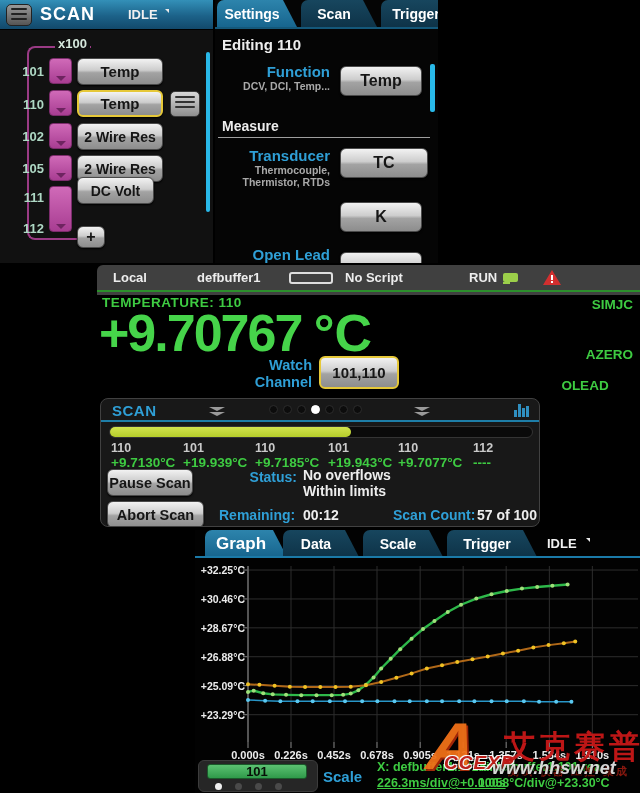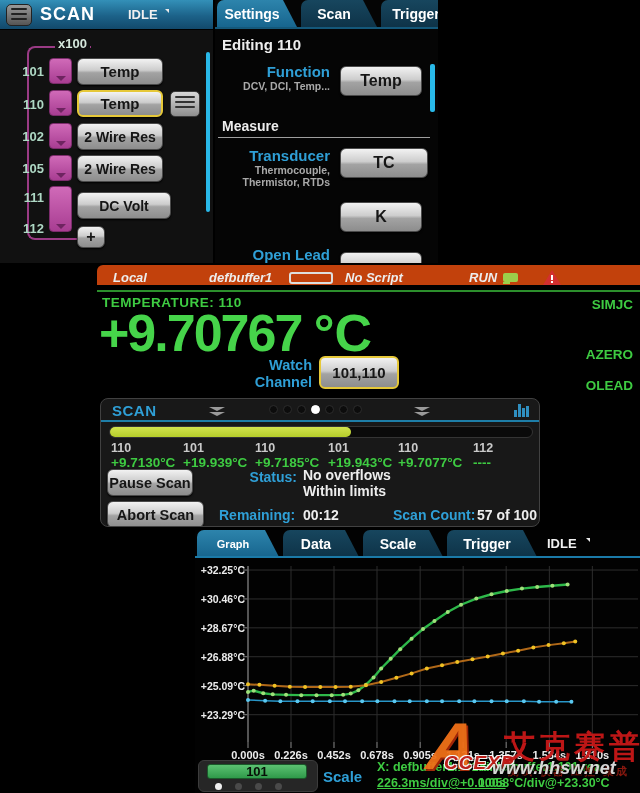--- a/index.html
+++ b/index.html
@@ -88,21 +88,21 @@
     <div class="abs marker" style="left:49px;top:155px;width:23px;height:26px;">
         <span class="dn"></span>
       </div>
     <div class="abs btn" style="left:77px;top:155px;width:86px;height:27px;font-size:14px;">2 Wire Res</div>
 
     <span class="abs b" style="left:0;top:190px;width:44px;text-align:right;font-size:13px;color:#aed8c4;">111</span>
     <span class="abs b" style="left:0;top:221px;width:44px;text-align:right;font-size:13px;color:#aed8c4;">112</span>
     <div class="abs marker" style="left:49px;top:186px;width:23px;height:46px;">
         <span class="dn"></span>
       </div>
-    <div class="abs btn" style="left:77px;top:192px;width:94px;height:27px;font-size:14px;">DC Volt</div>
+    <div class="abs btn" style="left:77px;top:177px;width:77px;height:27px;font-size:14px;">DC Volt</div>
 
     <div class="abs btn" style="left:77px;top:226px;width:28px;height:22px;font-size:16px;">+</div>
 
     <div class="abs" style="left:206px;top:52px;width:4px;height:160px;background:#29b9e9;border-radius:2px;"></div>
   </div>
 
   <div class="abs" style="left:215px;top:0;width:223px;height:264px;background:#050505;overflow:hidden;">
     <div class="tab on" style="left:2px;width:80px;">
         <span>Settings</span>
       </div>
@@ -133,44 +133,44 @@
 
     <div class="abs btn" style="left:125px;top:202px;width:82px;height:30px;font-size:16px;">K</div>
 
     <div class="abs b blue" style="left:0;top:246px;width:115px;text-align:right;font-size:15px;">Open Lead</div>
     <div class="abs btn" style="left:125px;top:252px;width:82px;height:30px;"></div>
 
     <div class="abs" style="left:215px;top:64px;width:5px;height:48px;background:#29b9e9;border-radius:2px;"></div>
   </div>
 
   <div class="abs" style="left:97px;top:263px;width:543px;height:267px;background:#000;overflow:hidden;">
-    <div class="abs" style="left:0;top:2px;width:100%;height:20px;background:#c2410c;border-radius:6px 0 0 0;font-style:italic;">
+    <div class="abs" style="left:0;top:2px;width:100%;height:30px;background:#404040;border-radius:6px 0 0 0;">
       <span class="abs b wht" style="left:16px;top:5px;font-size:13px;">Local</span>
-      <span class="abs b wht" style="left:112px;top:5px;font-size:13px;">defbuffer1</span>
+      <span class="abs b wht" style="left:100px;top:5px;font-size:13px;">defbuffer1</span>
       <span class="abs" style="left:192px;top:7px;width:44px;height:12px;border:2px solid #dedede;border-radius:3px;"></span>
       <span class="abs b wht" style="left:248px;top:5px;font-size:13px;">No Script</span>
       <span class="abs b wht" style="left:372px;top:5px;font-size:13px;">RUN</span>
       <span class="abs" style="left:406px;top:8px;width:15px;height:9px;background:#9ccf4a;border-radius:2px;"></span>
       <span class="abs" style="left:406px;top:17px;width:7px;height:2px;background:#9ccf4a;"></span>
       <div class="abs" style="left:446px;top:5px;width:18px;height:15px;background:#d22f2f;clip-path:polygon(50% 0,100% 100%,0 100%);">
         <span class="abs" style="left:8px;top:5px;width:2px;height:5px;background:#fff;"></span>
         <span class="abs" style="left:8px;top:11px;width:2px;height:2px;background:#fff;"></span>
       </div>
     </div>
     <div class="abs" style="left:0;top:27px;width:100%;height:2px;background:#2c8f2c;"></div>
 
     <div class="abs b grn" style="left:5px;top:32px;font-size:13.5px;letter-spacing:0.5px;">TEMPERATURE: 110</div>
     <div class="abs" style="left:2px;top:40px;white-space:nowrap;">
       <span class="b" style="font-size:52px;color:#46d44a;letter-spacing:-2px;">+9.70767</span>
       <span class="b" style="font-size:52px;color:#46d44a;margin-left:8px;">°C</span>
     </div>
 
     <div class="abs b grn" style="left:440px;top:34px;width:96px;text-align:right;font-size:13.5px;">SIMJC</div>
     <div class="abs b grn" style="left:440px;top:84px;width:96px;text-align:right;font-size:13.5px;">AZERO</div>
-    <div class="abs b grn" style="left:440px;top:115px;width:96px;text-align:right;font-size:13.5px;">OLEAD</div>
+    <div class="abs b grn" style="left:440px;top:115px;width:96px;text-align:center;font-size:13.5px;">OLEAD</div>
 
     <div class="abs b blue" style="left:110px;top:94px;width:105px;text-align:right;font-size:14.5px;line-height:17px;">
       <div>Watch</div>
       <div>Channel</div>
     </div>
     <div class="abs btn sel" style="left:222px;top:93px;width:80px;height:33px;font-size:15px;">101,110</div>
 
     <div class="abs" style="left:3px;top:135px;width:440px;height:129px;background:#181818;border:1px solid #414141;border-radius:8px;overflow:hidden;">
       <span class="abs b blue" style="left:11px;top:3px;font-size:15px;letter-spacing:0.5px;">SCAN</span>
       <div class="chev" style="left:108px;top:8px;">
@@ -361,21 +361,21 @@
         <circle cx="264.17073170731715" cy="171.31009174311927" r="2" fill="#5ac8f0"></circle>
         <circle cx="279.390243902439" cy="171.31009174311927" r="2" fill="#5ac8f0"></circle>
         <circle cx="296.51219512195127" cy="171.31009174311927" r="2" fill="#5ac8f0"></circle>
         <circle cx="311.73170731707324" cy="171.31009174311927" r="2" fill="#5ac8f0"></circle>
         <circle cx="328.8536585365854" cy="171.31009174311927" r="2" fill="#5ac8f0"></circle>
         <circle cx="344.07317073170736" cy="171.63302752293578" r="2" fill="#5ac8f0"></circle>
         <circle cx="361.19512195121956" cy="171.63302752293578" r="2" fill="#5ac8f0"></circle>
         <circle cx="376.4146341463415" cy="171.63302752293578" r="2" fill="#5ac8f0"></circle>
       </svg>
 
-    <div class="tab on" style="left:2px;width:82px;font-size:11px;">
+    <div class="tab on" style="left:10px;width:82px;font-size:17px;">
         <span>Graph</span>
       </div>
     <div class="tab" style="left:88px;width:76px;">
         <span>Data</span>
       </div>
     <div class="tab" style="left:168px;width:80px;">
         <span>Scale</span>
       </div>
     <div class="tab" style="left:252px;width:90px;">
         <span>Trigger</span>

